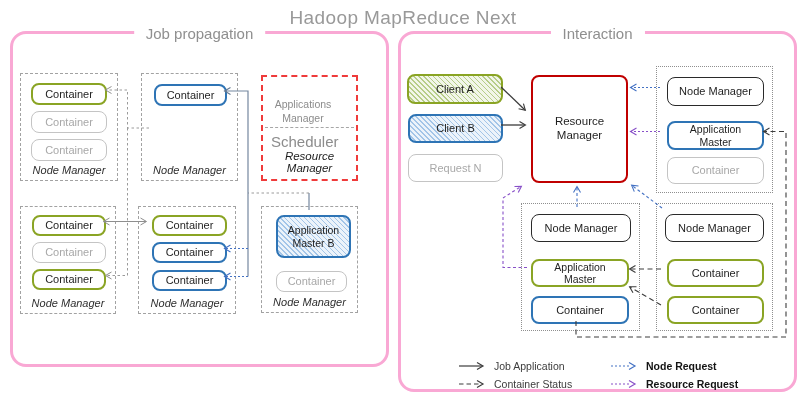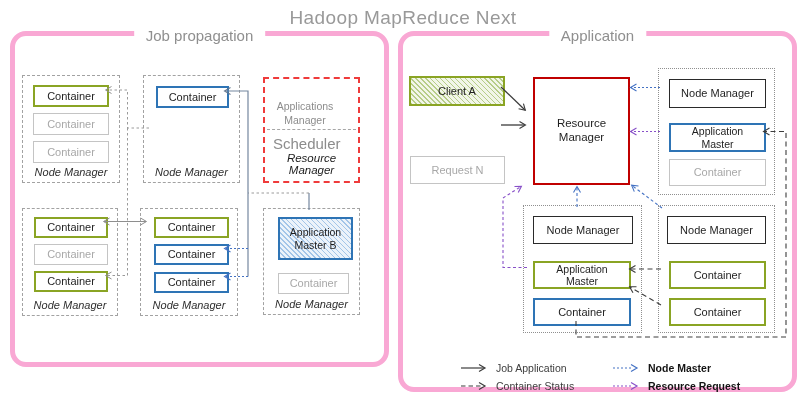--- a/index.html
+++ b/index.html
@@ -5,35 +5,35 @@
   * { margin:0; padding:0; box-sizing:border-box; }
   body { background:#fff; }
   .canvas {
     position:relative; width:806px; height:402px; background:#fff;
     font-family:"Liberation Sans", sans-serif; overflow:hidden;
   }
   .main-title {
     position:absolute; top:7px; left:0; right:0; text-align:center;
     font-size:19px; color:#999; letter-spacing:.4px; font-weight:normal;
   }
-  .panel { position:absolute; border:5px solid #f9a8d4; border-radius:16px; }
+  .panel { position:absolute; border:3px solid #f9a8d4; border-radius:16px; }
   .panel-title {
     position:absolute; top:-10px; left:50%; transform:translateX(-50%);
     background:#fff; padding:0 12px; font-size:15px; color:#8f8f8f;
     white-space:nowrap; line-height:19px;
   }
   .group { position:absolute; border:1px dashed #a2a2a2; background:transparent; }
   .group.dotted { border:1px dotted #8f8f8f; }
   .glabel {
     position:absolute; left:0; right:0; bottom:4px; text-align:center;
     font-style:italic; font-size:11px; color:#2e2e2e;
   }
   .box {
     position:absolute; display:flex; align-items:center; justify-content:center;
-    text-align:center; font-size:11px; color:#1f1f1f; background:#fff; line-height:1.18;
+    text-align:center; font-size:11px; color:#1f1f1f; background:#fff; line-height:1.18;border-radius:8px;
   }
   .box span { display:block; }
   .small { font-size:10.5px; }
   .b-green  { border:2px solid #8aa424; }
   .b-blue   { border:2px solid #2e74b5; }
   .b-gray   { border:1px solid #c4c4c4; color:#a8a8a8; }
   .b-black  { border:1.5px solid #2a2a2a; }
   .b-reddash{ border:2px dashed #ef3b3b; }
   .b-redsolid{ border:2px solid #c00000; }
   .hatch-green { background:repeating-linear-gradient(45deg,#b7cd89 0,#b7cd89 1px,#f2f6e9 1px,#f2f6e9 3.5px); }
@@ -109,23 +109,24 @@
     <div class="group" style="left:248px; top:172px; width:97px; height:107px;">
       <div class="box b-blue hatch-blue small" style="left:14px; top:8px; width:75px; height:43px;">
           <span style="width:60px;">Application Master B</span>
         </div>
       <div class="box b-gray" style="left:14px; top:64px; width:71px; height:21px;">Container</div>
       <div class="glabel">Node Manager</div>
     </div>
   </section>
 
   <section class="panel" style="left:398px; top:31px; width:399px; height:361px;">
-    <div class="panel-title">Application</div>
+    <div class="panel-title">Interaction</div>
 
     <div class="box b-green hatch-green" style="left:6px; top:40px; width:96px; height:30px;">Client A</div>
+    <div class="box b-blue hatch-blue" style="left:7px; top:80px; width:95px; height:29px;">Client B</div>
     <div class="box b-gray" style="left:7px; top:120px; width:95px; height:28px;">Request N</div>
 
     <div class="box b-redsolid" style="left:130px; top:41px; width:97px; height:108px; font-size:11.5px;">
         <span style="width:62px;">Resource Manager</span>
       </div>
 
     <div class="group dotted" style="left:255px; top:32px; width:117px; height:127px;">
       <div class="box b-black" style="left:10px; top:10px; width:97px; height:29px;">Node Manager</div>
       <div class="box b-blue small" style="left:10px; top:54px; width:97px; height:29px;">
           <span style="width:62px;">Application Master</span>
@@ -159,21 +160,21 @@
           <path class="lg-dash-black" d="M1,5 H21"></path>
           <path class="lg-head-black" d="M19,1.5 L25,5 L19,8.5"></path>
         </svg>
       <span>Container Status</span>
     </div>
     <div class="legend-item" style="left:209px; top:326px;">
       <svg width="30" height="10">
           <path class="lg-dot-blue" d="M1,5 H21"></path>
           <path class="lg-head-blue" d="M19,1.5 L25,5 L19,8.5"></path>
         </svg>
-      <span class="bold">Node Master</span>
+      <span class="bold">Node Request</span>
     </div>
     <div class="legend-item" style="left:209px; top:344px;">
       <svg width="30" height="10">
           <path class="lg-dot-purple" d="M1,5 H21"></path>
           <path class="lg-head-purple" d="M19,1.5 L25,5 L19,8.5"></path>
         </svg>
       <span class="bold">Resource Request</span>
     </div>
   </section>
 

